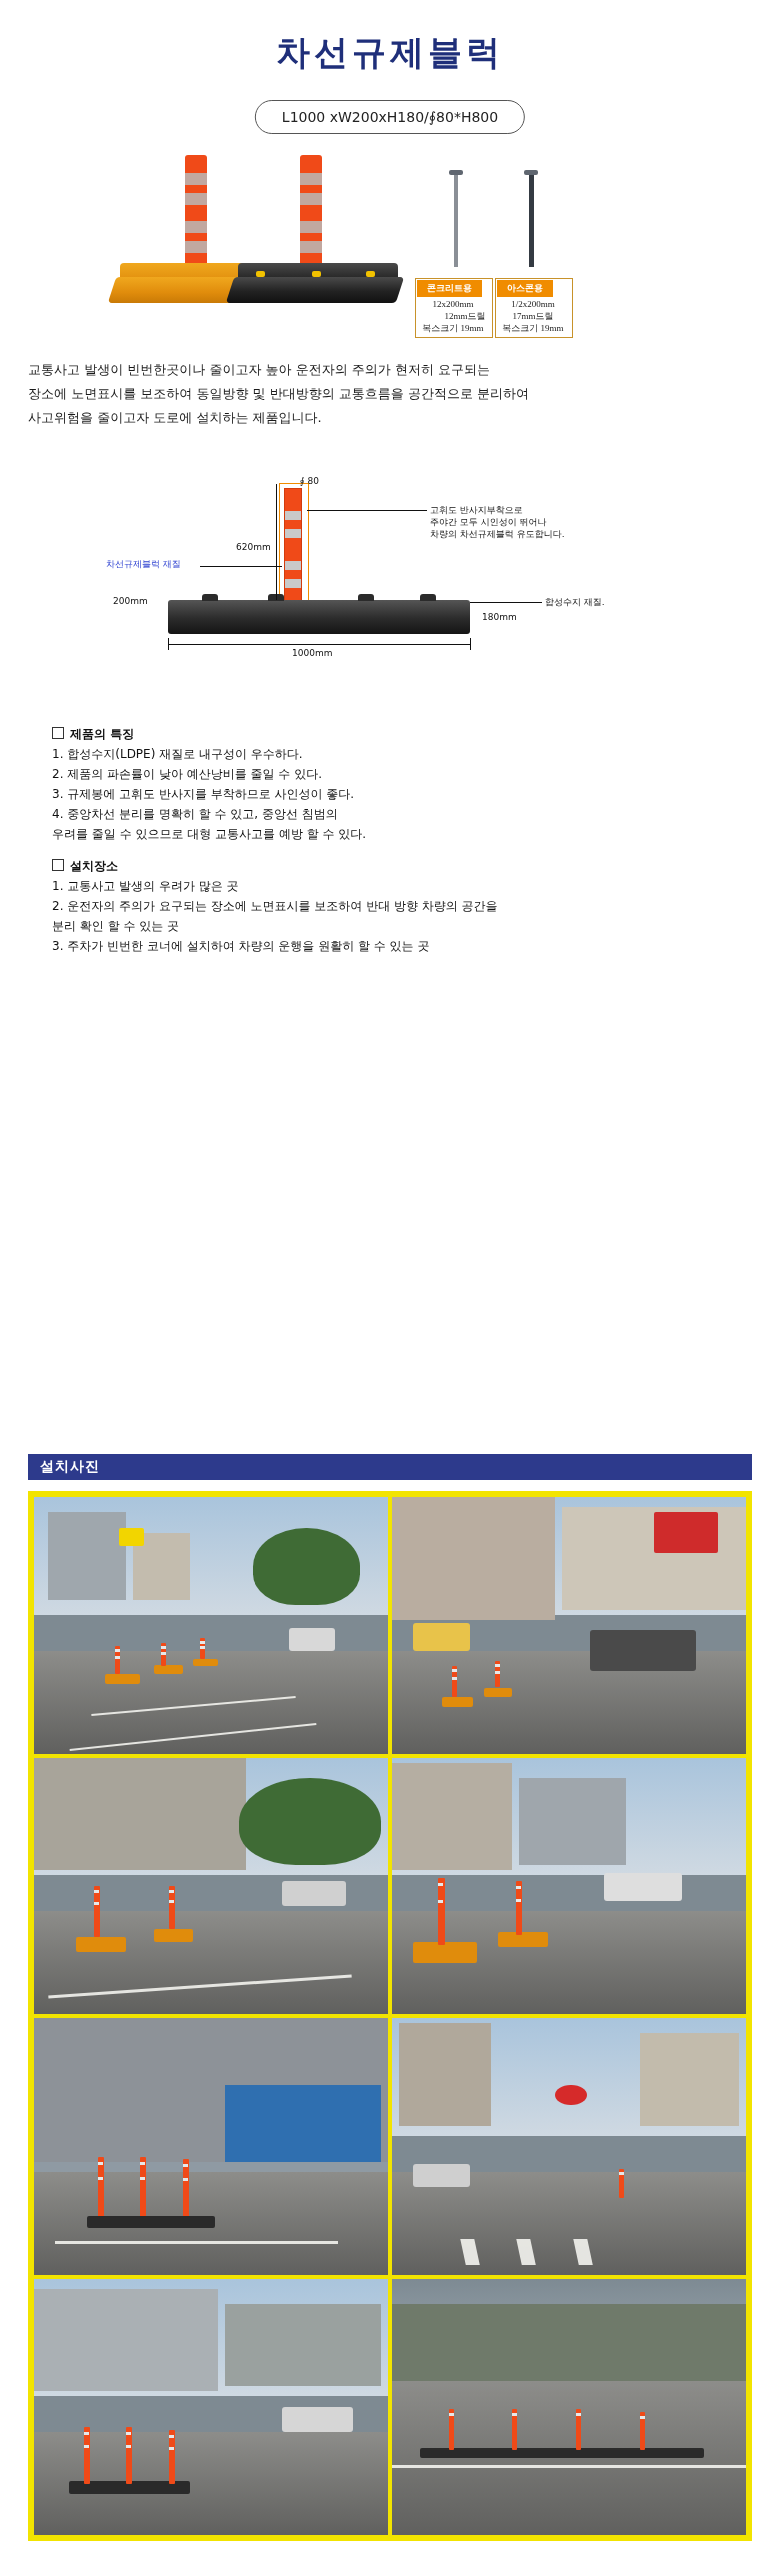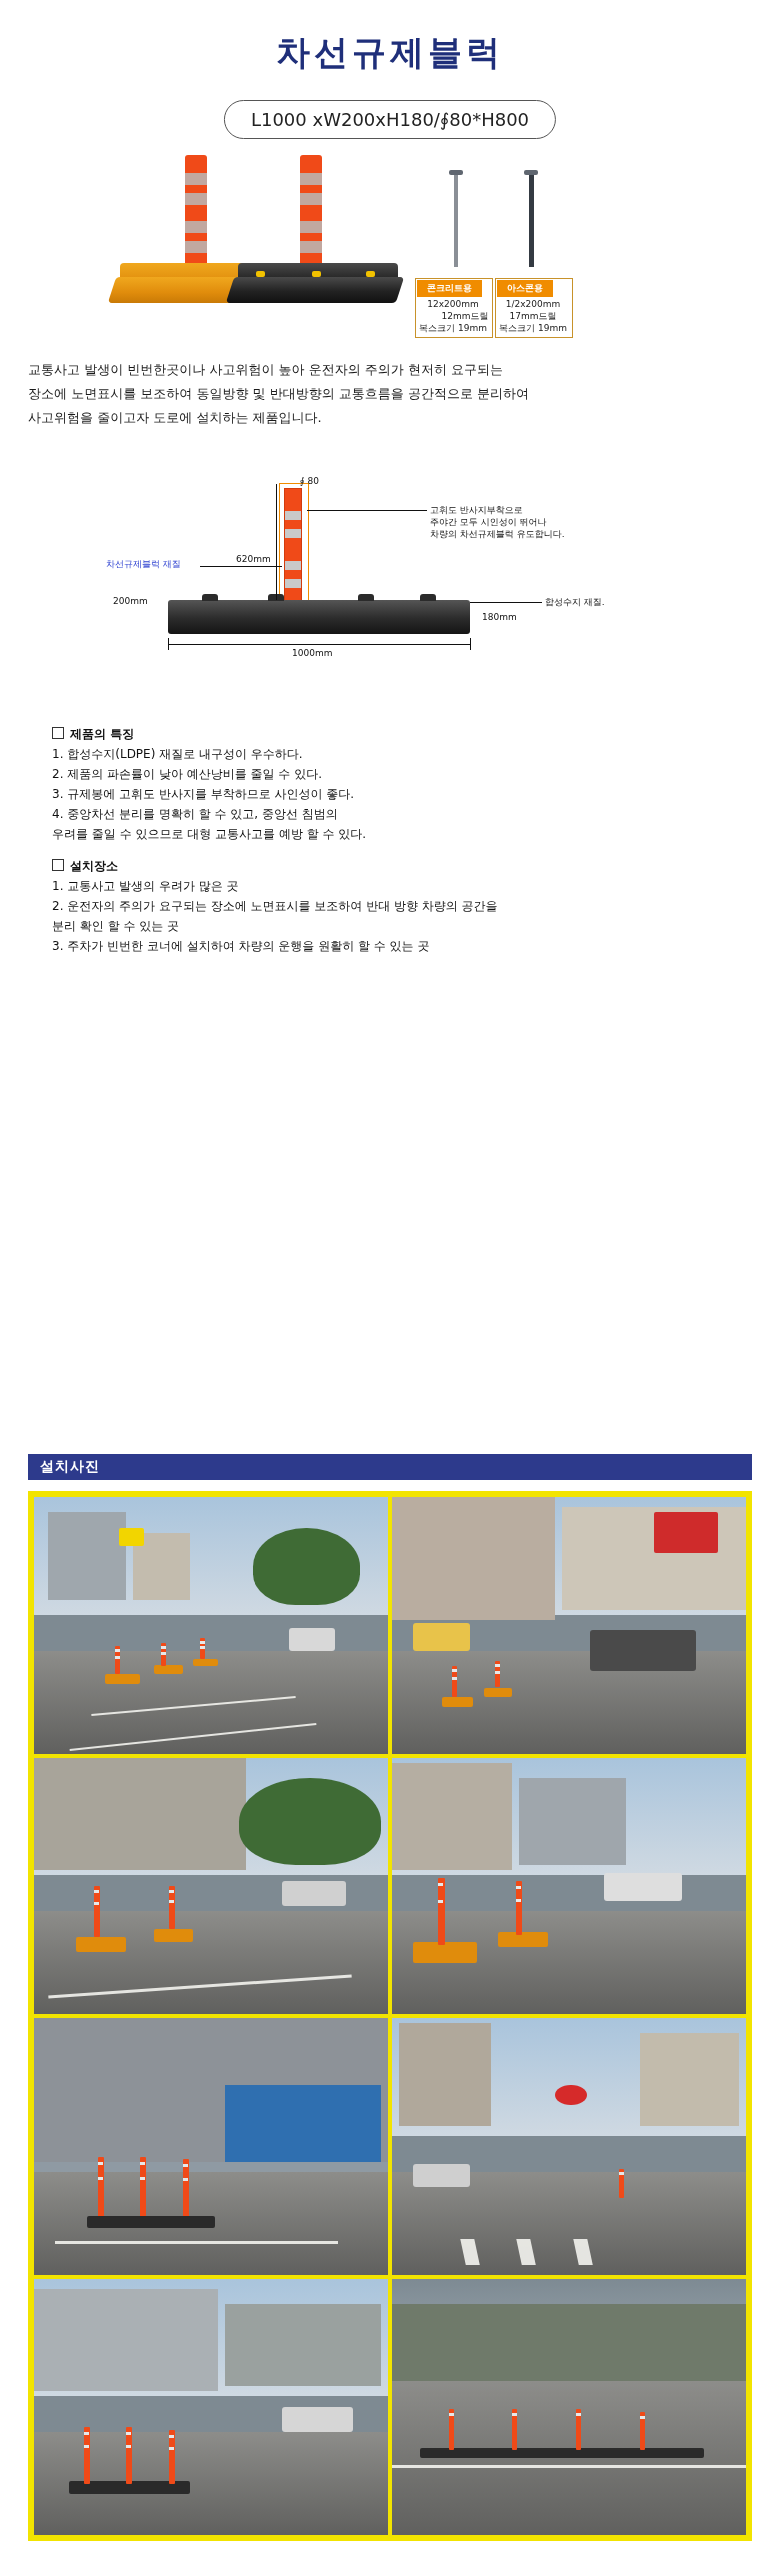--- a/index.html
+++ b/index.html
@@ -12,26 +12,26 @@
   .page{position:relative;width:780px;height:2576px;overflow:hidden;background:#fff;}
 
   
   .title{
     position:absolute;top:30px;left:0;width:780px;text-align:center;
     font-size:34px;font-weight:bold;color:#1f2f7a;letter-spacing:4px;
   }
   .spec-pill{
     position:absolute;top:100px;left:50%;transform:translateX(-50%);
     border:1px solid #555;border-radius:20px;
-    padding:8px 26px;font-size:18px;color:#222;background:#fff;
+    padding:8px 26px;font-size:14px;color:#222;background:#fff;
     white-space:nowrap;
   }
 
   
-  .hero{position:absolute;top:150px;left:0;width:624px;height:190px;}
+  .hero{position:absolute;top:150px;left:0;width:624px;height:190px;font-family:Liberation Serif, serif;}
   .post{position:absolute;width:22px;border-radius:3px 3px 0 0;background:#f04a18;}
   .post .band{position:absolute;left:0;width:22px;height:12px;background:#b9b9b9;opacity:.85;}
   .base-y{
     position:absolute;background:linear-gradient(180deg,#f0a81e 0%,#e08c0c 60%,#c97a06 100%);
     border-radius:4px;
   }
   .base-k{
     position:absolute;background:linear-gradient(180deg,#4a4a4a 0%,#222 55%,#111 100%);
     border-radius:4px;
   }
@@ -154,21 +154,21 @@
     <div class="legend-txt" style="left:417px;top:172px;">복스크기 19mm</div>
 
     <div class="legend-box" style="left:495px;top:128px;width:76px;height:58px;"></div>
     <div class="legend-tag" style="left:497px;top:130px;">아스콘용</div>
     <div class="legend-txt" style="left:497px;top:148px;">1/2x200mm</div>
     <div class="legend-txt" style="left:497px;top:160px;">17mm드릴</div>
     <div class="legend-txt" style="left:497px;top:172px;">복스크기 19mm</div>
   </div>
 
   <div class="intro">
-    <div>교통사고 발생이 빈번한곳이나 사고위험이 높아 운전자의 주의가 현저히 요구되는</div>
+    <div>교통사고 발생이 빈번한곳이나 줄이고자 높아 운전자의 주의가 현저히 요구되는</div>
     <div>장소에 노면표시를 보조하여 동일방향 및 반대방향의 교통흐름을 공간적으로 분리하여</div>
     <div>사고위험을 줄이고자 도로에 설치하는 제품입니다.</div>
   </div>
 
 
   <div class="diagram">
     <div class="d-outline"></div>
     <div class="d-post">
       <div class="b" style="top:22px;"></div>
       <div class="b" style="top:40px;"></div>
@@ -176,21 +176,21 @@
       <div class="b" style="top:90px;"></div>
     </div>
     <div class="d-base">
       <div class="knob" style="left:34px;"></div>
       <div class="knob" style="left:100px;"></div>
       <div class="knob" style="left:190px;"></div>
       <div class="knob" style="left:252px;"></div>
     </div>
 
     <div class="lbl" style="left:300px;top:-2px;">∮ 80</div>
-    <div class="lbl" style="left:236px;top:76px;">620mm</div>
+    <div class="lbl" style="left:236px;top:64px;">620mm</div>
     <div class="lbl" style="left:113px;top:118px;">200mm</div>
     <div class="lbl" style="left:482px;top:134px;">180mm</div>
     <div class="lbl" style="left:292px;top:170px;">1000mm</div>
     <div class="lbl blue" style="left:106px;top:80px;">차선규제블럭 재질</div>
     <div class="lbl" style="left:545px;top:118px;">합성수지 재질.</div>
     <div class="lbl note" style="left:430px;top:26px;">고휘도 반사지부착으로</div>
     <div class="lbl note" style="left:430px;top:38px;">주야간 모두 시인성이 뛰어나</div>
     <div class="lbl note" style="left:430px;top:50px;">차량의 차선규제블럭 유도합니다.</div>
 
     <div class="dim" style="left:307px;top:32px;width:120px;"></div>

